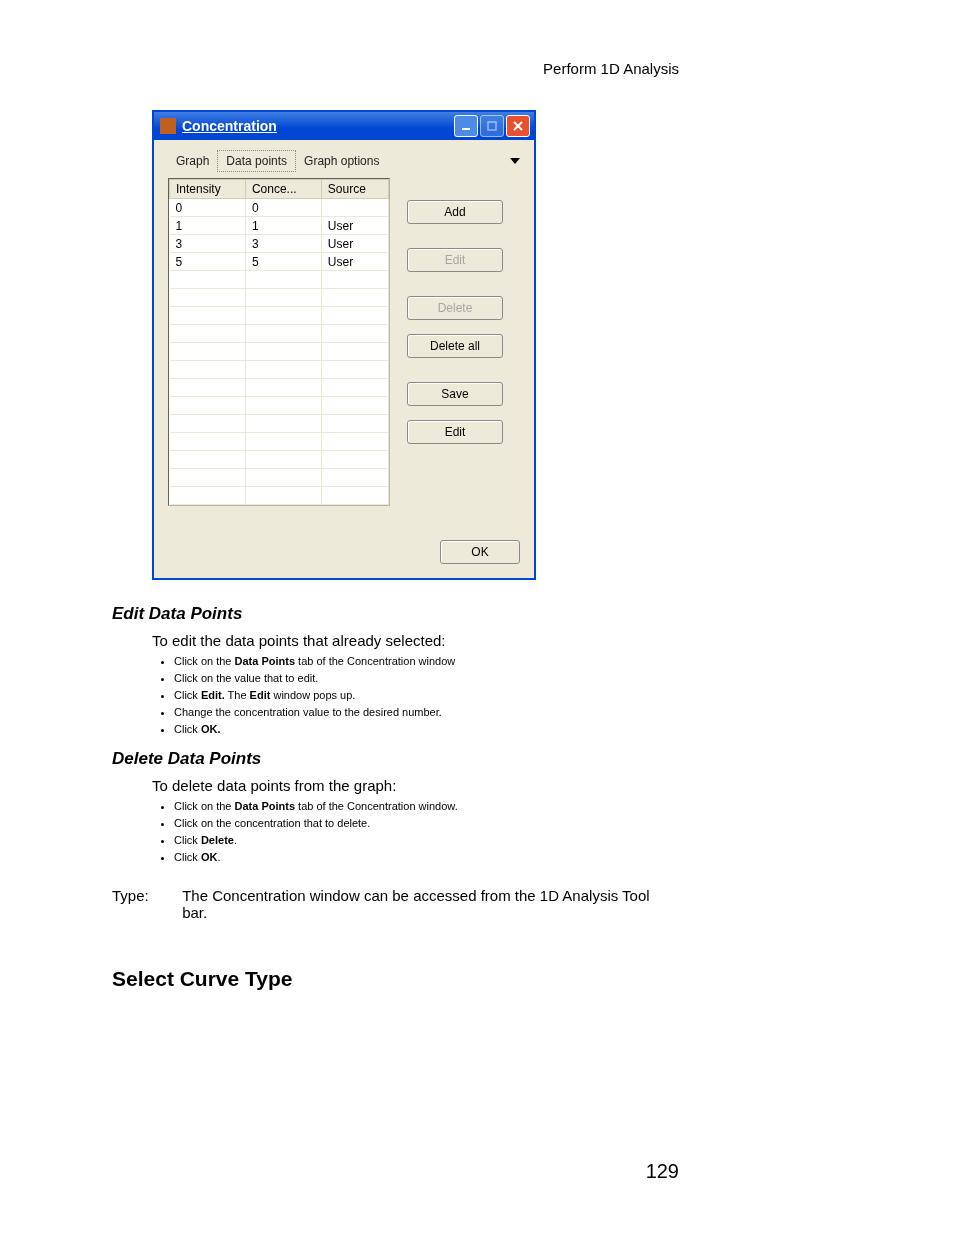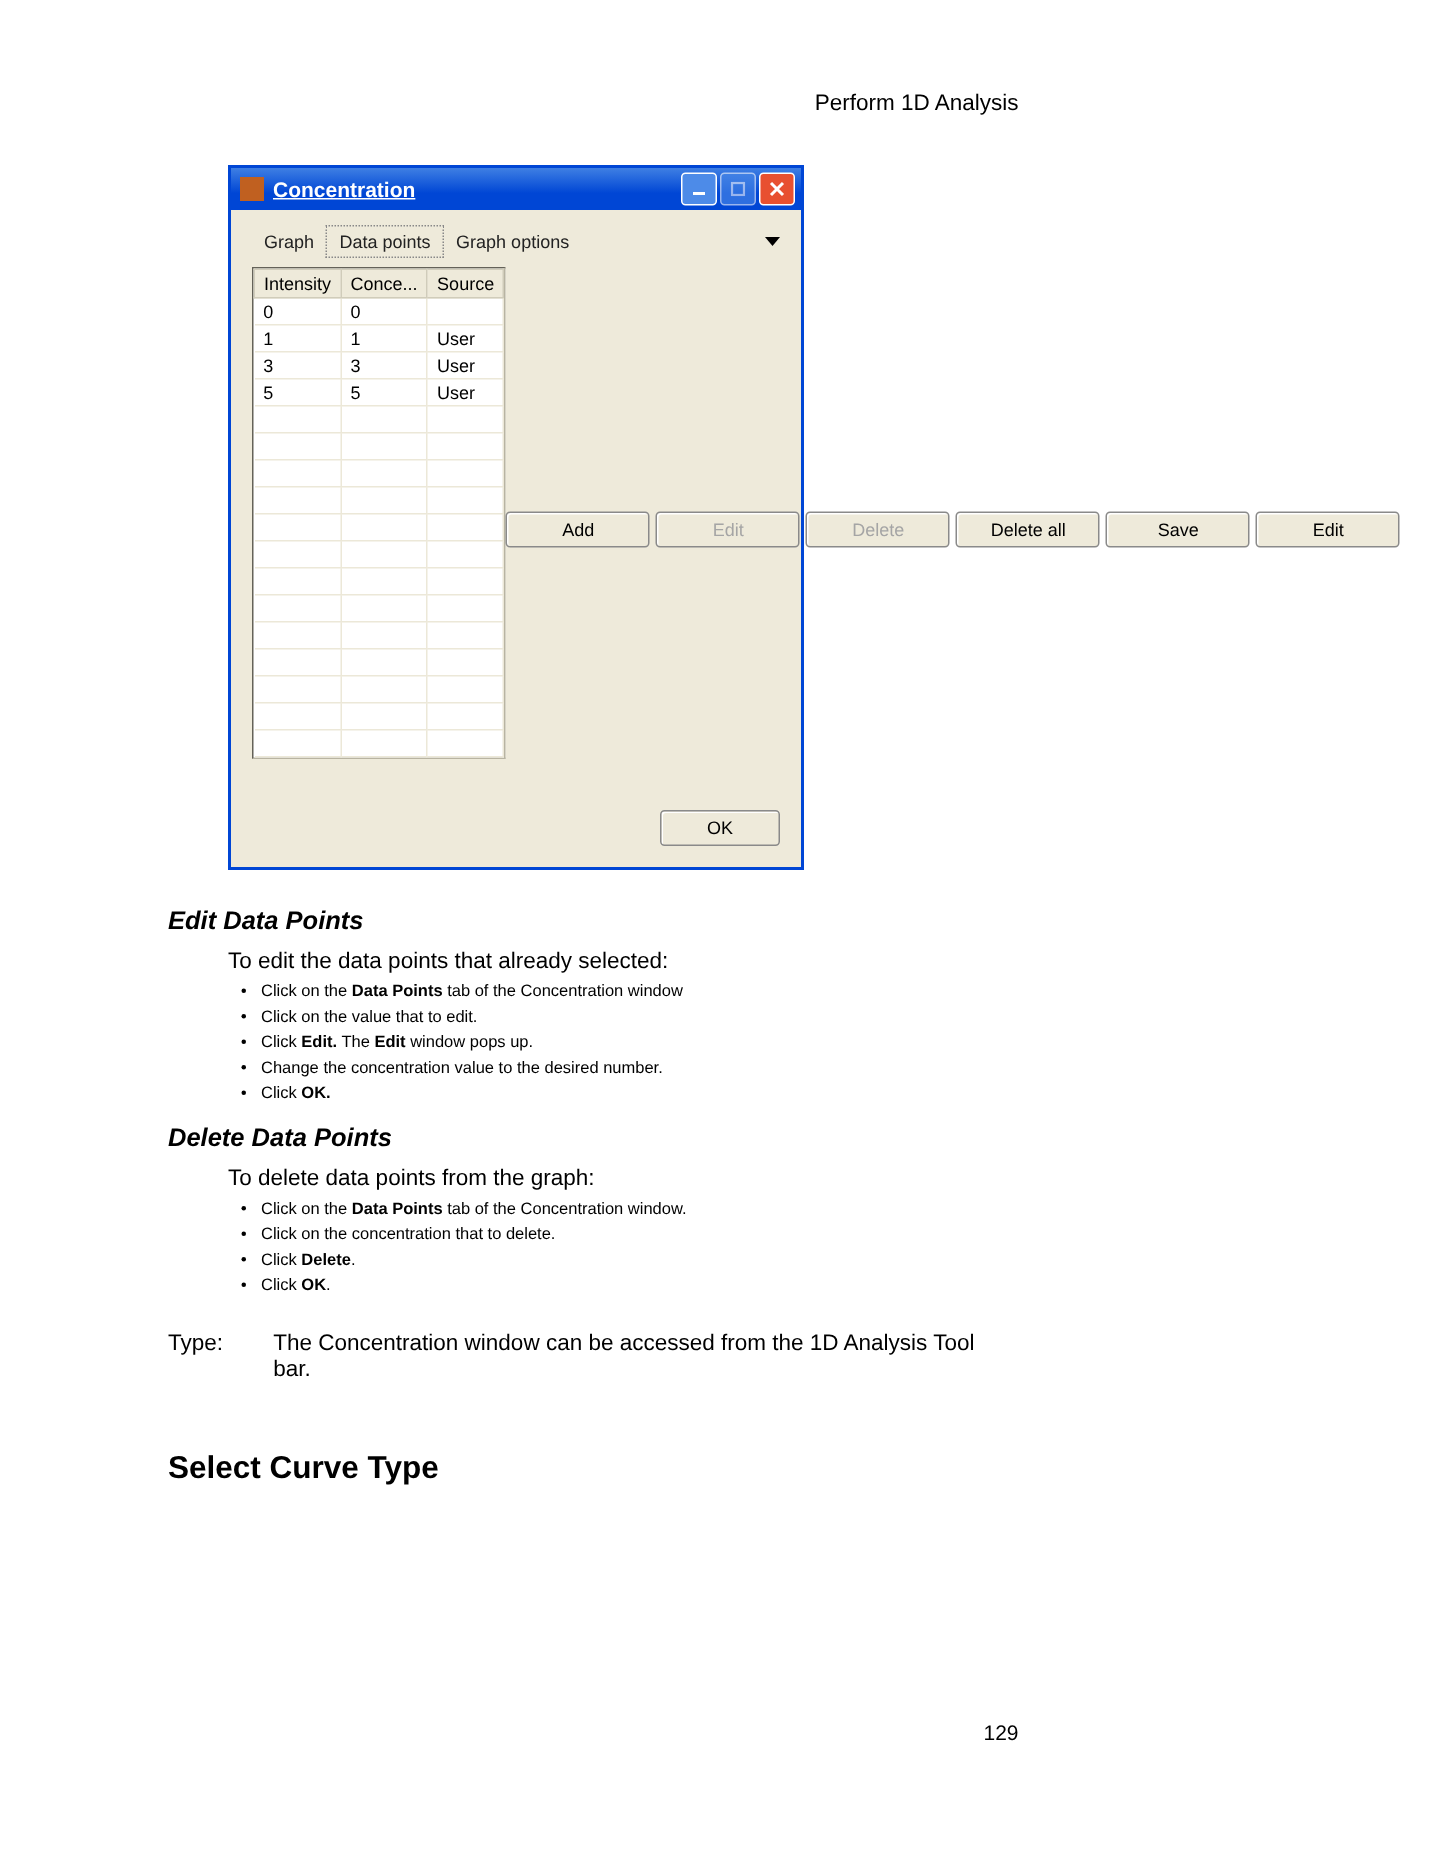--- a/index.html
+++ b/index.html
@@ -17,23 +17,23 @@
     padding: 50px 102px 50px 112px;
   }
   .running-header {
     position: absolute;
     top: 60px;
     right: 76px;
     font-size: 15px;
   }
   .page-number {
     position: absolute;
-    bottom: 72px;
+    bottom: 52px;
     right: 76px;
-    font-size: 14px;
+    font-size: 20px;
   }
 
   
   .win-dialog {
     width: 380px;
     margin: 60px 0 24px 40px;
     border: 2px solid #0046d5;
     background: #eeeada;
     font-family: Tahoma, Arial, sans-serif;
   }
@@ -116,21 +116,21 @@
   }
   table.data td {
     border-right:1px solid #ece8d8;
     border-bottom:1px solid #ece8d8;
     padding:0px 6px;
     height:17px;
   }
   .btn-col {
     flex:1;
     display:flex;
-    flex-direction:row;
+    flex-direction:column;
     align-items:center;
     padding: 22px 0 0 0;
     gap:2px;
   }
   .xp-btn {
     width: 96px;
     height: 24px;
     font-size:12px;
     background:#eeeada;
     border:1px solid #8a8a8a;

